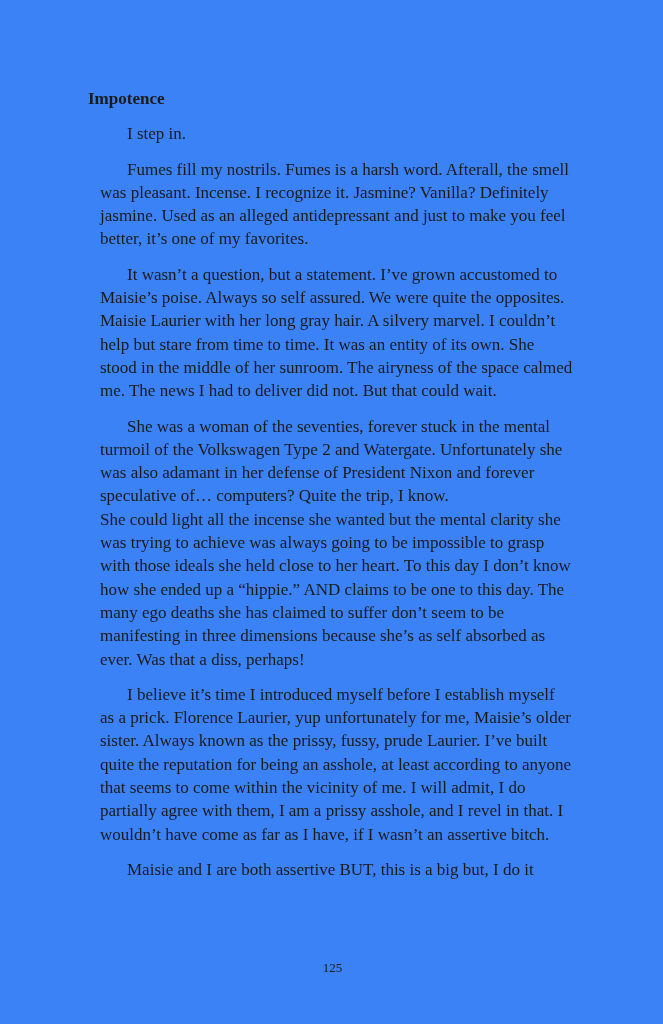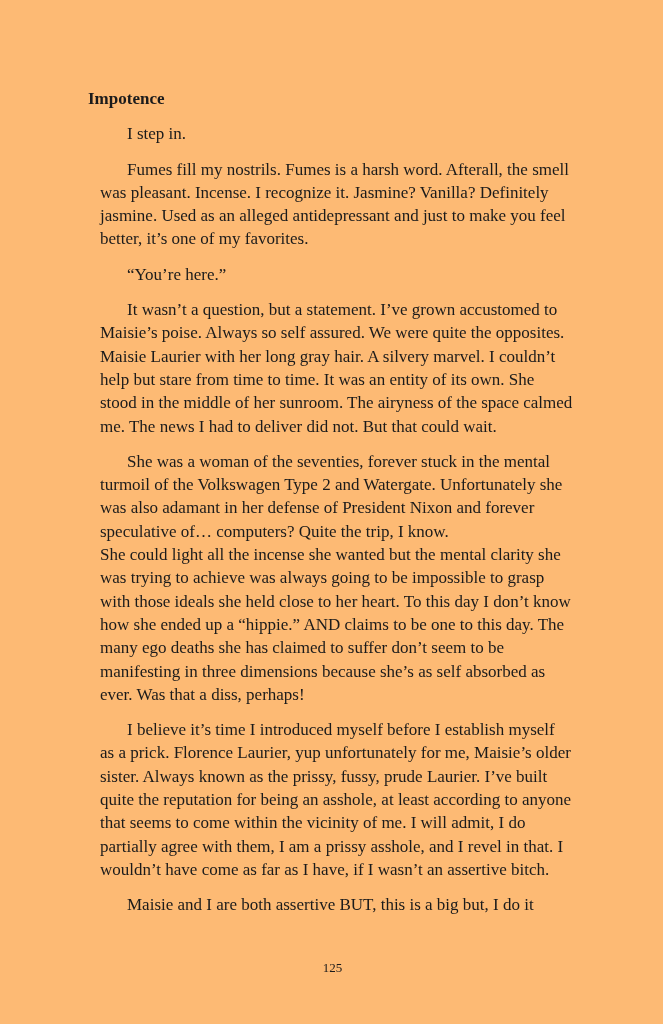--- a/index.html
+++ b/index.html
@@ -11,21 +11,21 @@
     height: 1024px;
     background: #ffffff;
     position: relative;
     overflow: hidden;
     font-family: "Liberation Serif", "DejaVu Serif", serif;
     color: #1b1b1b;
   }
   .page {
     position: absolute;
     inset: 0;
-    background: #fdba74;
+    background: #3b82f6;
   }
   .content {
     position: absolute;
     left: 88px;
     top: 87px;
     width: 497px;
   }
   .title {
     font-size: 17px;
     font-weight: bold;
@@ -60,21 +60,20 @@
 </style>
 </head>
 <body>
 
 <div class="page">
   <div class="content">
     <h1 class="title">Impotence</h1>
     <div class="body-text">
       <p>I step in.</p>
       <p>Fumes fill my nostrils. Fumes is a harsh word. Afterall, the smell was pleasant. Incense. I recognize it. Jasmine? Vanilla? Definitely jasmine. Used as an alleged antidepressant and just to make you feel better, it’s one of my favorites.</p>
-      <p>“You’re here.”</p>
       <p>It wasn’t a question, but a statement. I’ve grown accustomed to Maisie’s poise. Always so self assured. We were quite the opposites. Maisie Laurier with her long gray hair. A silvery marvel. I couldn’t help but stare from time to time. It was an entity of its own. She stood in the middle of her sunroom. The airyness of the space calmed me. The news I had to deliver did not. But that could wait.</p>
       <p>She was a woman of the seventies, forever stuck in the mental turmoil of the Volkswagen Type 2 and Watergate. Unfortunately she was also adamant in her defense of President Nixon and forever speculative of… computers? Quite the trip, I know.
 She could light all the incense she wanted but the mental clarity she was trying to achieve was always going to be impossible to grasp with those ideals she held close to her heart. To this day I don’t know how she ended up a “hippie.” AND claims to be one to this day. The many ego deaths she has claimed to suffer don’t seem to be  manifesting in three dimensions because she’s as self absorbed as ever. Was that a diss, perhaps!</p>
       <p>I believe it’s time I introduced myself before I establish myself as a prick. Florence Laurier, yup unfortunately for me, Maisie’s older sister. Always known as the prissy, fussy, prude Laurier. I’ve built quite the reputation for being an asshole, at least according to anyone that seems to come within the vicinity of me. I will admit, I do partially agree with them, I am a prissy asshole, and I revel in that. I wouldn’t have come as far as I have, if I wasn’t an assertive bitch.</p>
       <p>Maisie and I are both assertive BUT, this is a big but, I do it</p>
     </div>
   </div>
   <div class="page-number">125</div>
 </div>
 

